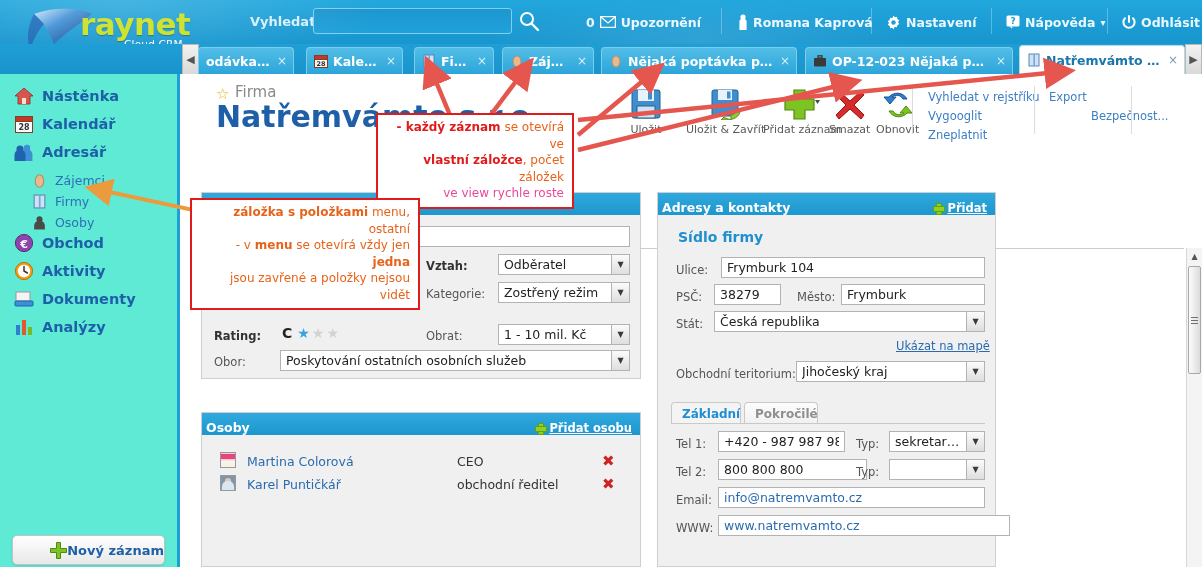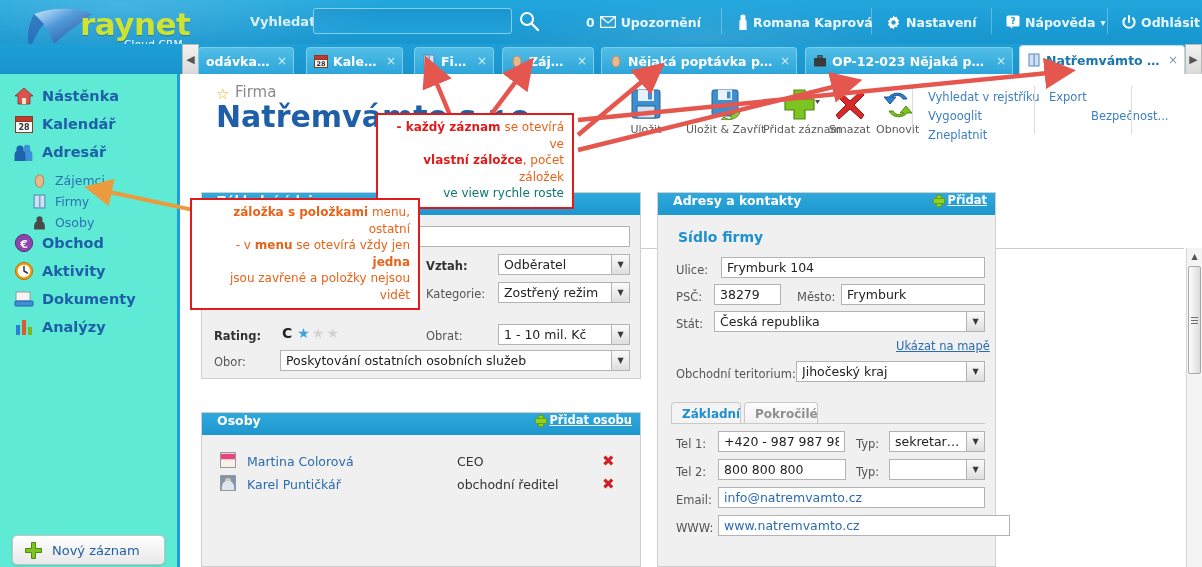--- a/index.html
+++ b/index.html
@@ -120,23 +120,24 @@
   }
   .side-item.sub { padding-left: 32px; }
   .side-item.sub .side-lbl { font-size: 12.5px; font-weight: normal; color: #2f6fb5; }
   .side-ico { width: 20px; height: 20px; flex: 0 0 20px; display:block; }
   .side-item.sub .side-ico { width: 15px; height: 15px; flex: 0 0 15px; }
 
   .newrec-btn {
     position: absolute; left: 12px; top: 535px; width: 153px; height: 30px;
     background: linear-gradient(180deg,#ffffff,#e8e8e8);
     border: 1px solid #c4c4c4; border-radius: 5px;
-    display: flex; align-items: center; gap: 10px; padding-left: 12px;
-    font-size: 13px; font-weight: normal; color: #1f5fa8; cursor: pointer;
+    display: flex; align-items: center; gap: 0; padding-left: 12px;
+    font-size: 13px; font-weight: bold; color: #1f5fa8; cursor: pointer;
     box-shadow: 0 1px 2px rgba(0,0,0,.12);
+    justify-content: flex-end;
   }
 
   
   .content {
     position: absolute; left: 183px; top: 74px; width: 1019px; height: 493px;
     background: #ffffff;
   }
   .star-icon { position: absolute; left: 33px; top: 11px; font-size: 15px; color: #e8b521; cursor:pointer; }
   .rec-type { position: absolute; left: 52px; top: 9px; font-size: 15px; color: #8a8a8a; }
   .rec-title {
@@ -166,22 +167,22 @@
   }
   .ftab.active { background: #ffffff; color: #1f8fd0; border-color: #cccccc; }
   .ftab-underline {
     position: absolute; left: 18px; top: 174px; width: 983px; height: 1px; background: #cccccc;
   }
 
   
   .panel { position: absolute; border: 1px solid #cfcfcf; background: #f0f0f0; }
   .panel-hd {
     height: 22px; background: linear-gradient(180deg,#2fa9de,#1e96ce);
-    display: flex; align-items: flex-start; justify-content: space-between;
-    padding: 0 8px 0 15px;
+    display: flex; align-items: flex-end; justify-content: space-between;
+    padding: 0 8px 0 4px;
     color: #ffffff; font-size: 12.5px; font-weight: bold;
   }
   .panel-hd-action {
     font-size: 11.5px; font-weight: bold; color: #ffffff;
     text-decoration: underline; cursor: pointer; display: flex; align-items: center; gap: 4px;
   }
   .plus-sm {
     display:inline-block; width: 10px; height: 10px; position: relative;
   }
   .plus-sm::before, .plus-sm::after {
@@ -708,21 +709,21 @@
 
       <div class="flabel" style="left:18px;top:244px">Tel 1:</div>
       <input class="finput" style="left: 60px; top: 238px; width: 127px;" value="+420 - 987 987 987">
       <div class="flabel" style="left:198px;top:244px">Typ:</div>
       <div class="fselect" style="left:231px;top:238px;width:96px">
         <span class="sel-val">sekretariát</span>
         <span class="caret">▼</span>
       </div>
 
       <div class="flabel" style="left:18px;top:272px">Tel 2:</div>
-      <input class="finput" style="left: 60px; top: 266px; width: 128px;" value="800 800 800">
+      <input class="finput" style="left: 60px; top: 266px; width: 149px;" value="800 800 800">
       <div class="flabel" style="left:198px;top:272px">Typ:</div>
       <div class="fselect" style="left:231px;top:266px;width:96px">
         <span class="sel-val"></span>
         <span class="caret">▼</span>
       </div>
 
       <div class="flabel" style="left:18px;top:300px">Email:</div>
       <input class="finput link" style="left: 60px; top: 294px; width: 267px;" value="info@natremvamto.cz">
 
       <div class="flabel" style="left:18px;top:328px">WWW:</div>
@@ -754,21 +755,21 @@
       <line x1="578" y1="120" x2="1058" y2="72"></line>
     </g>
     <g stroke="#eb9b3e" stroke-width="4" fill="none" marker-end="url(#orghead)">
       <line x1="300" y1="233" x2="100" y2="190"></line>
     </g>
   </svg>
 
   <div class="anno red" style="left:376px;top:113px;width:198px">
     <div><b>- každý záznam</b><span style="color:#e8631a"> se otevírá ve</span></div>
     <div><b>vlastní záložce</b><span style="color:#e8631a">, počet záložek</span></div>
-    <div style="color:#0f766e">ve view rychle roste</div>
+    <div style="color:#ec4899">ve view rychle roste</div>
   </div>
 
   <div class="anno orange" style="left:190px;top:198px;width:230px">
     <div><b>záložka s položkami</b><span> menu, ostatní</span></div>
     <div>
       <span>- v </span><b>menu</b><span> se otevírá vždy jen </span><b>jedna</b>
     </div>
     <div>jsou zavřené a položky nejsou vidět</div>
   </div>
 

